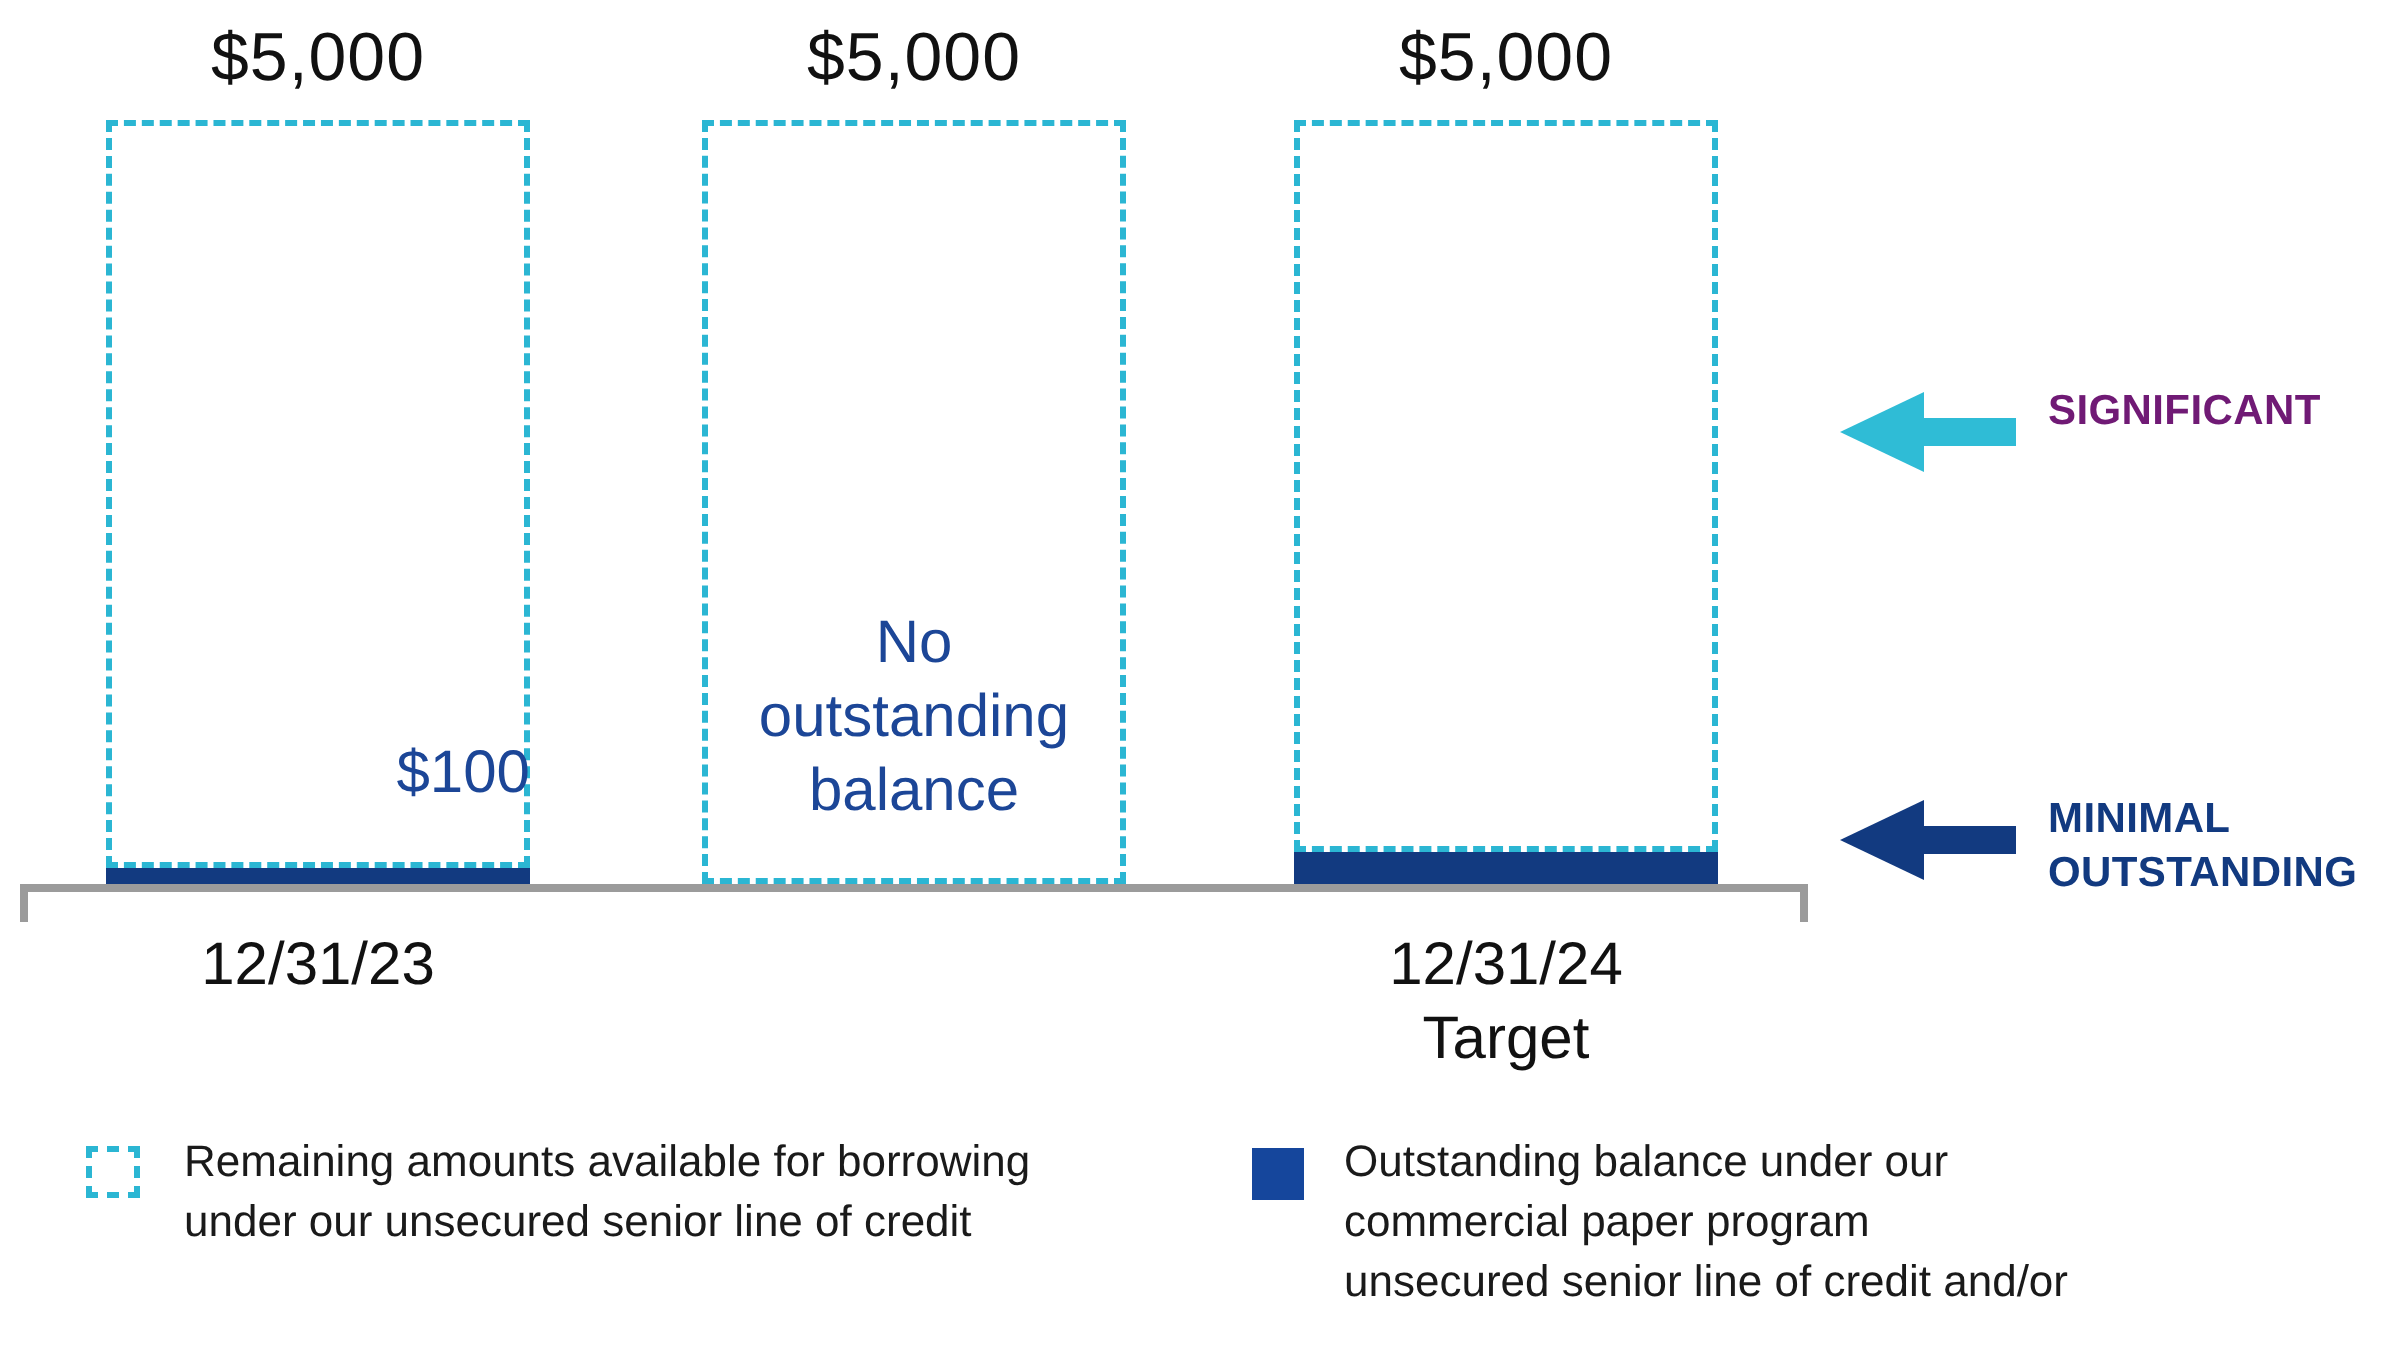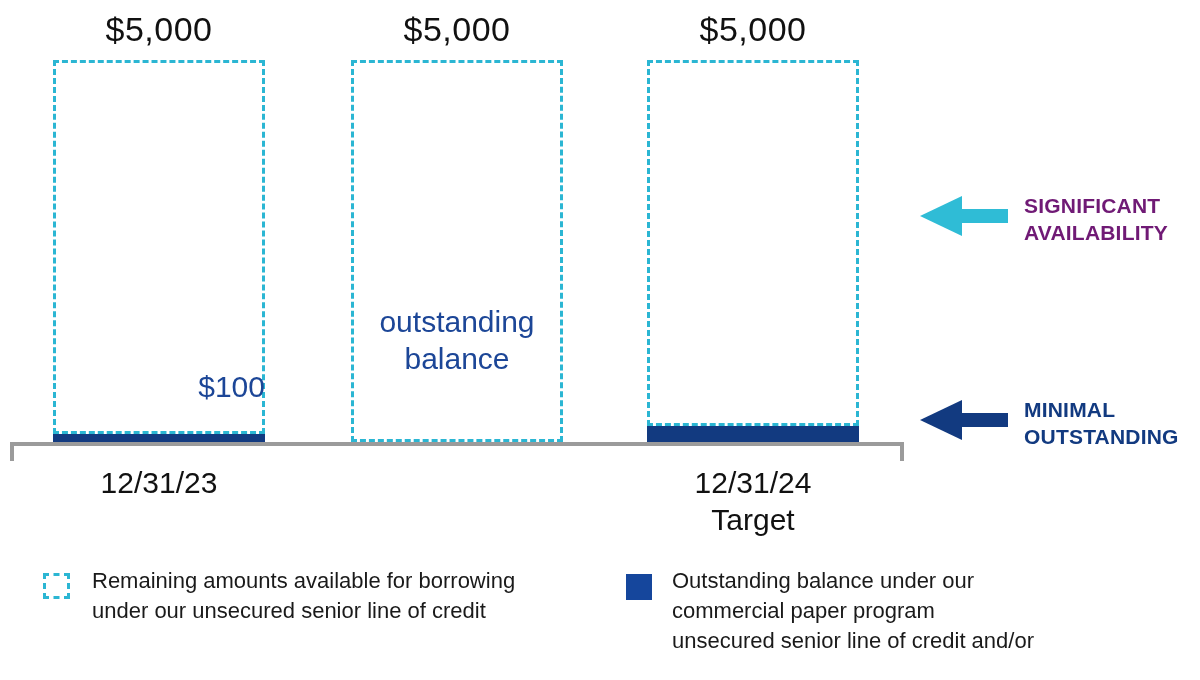--- a/index.html
+++ b/index.html
@@ -61,20 +61,21 @@
   <div class="abs cap-label" style="left:647px">$5,000</div>
 
   <div class="abs avail-box box1"></div>
   <div class="abs avail-box box2"></div>
   <div class="abs avail-box box3"></div>
 
   <div class="abs bal-label bal1">
     <div>$100</div>
   </div>
   <div class="abs bal-label bal2">
+    <div>No</div>
     <div>outstanding</div>
     <div>balance</div>
   </div>
 
   <div class="abs out-bar bar1" style="height: 8px;"></div>
   <div class="abs out-bar bar3" style="height: 16px;"></div>
 
   <div class="abs axis"></div>
 
   <div class="abs date-label d1">
@@ -84,21 +85,20 @@
     <div>12/31/24</div>
     <div>Target</div>
   </div>
 
   <div class="abs arrow arrow-cyan">
     <div class="head"></div>
     <div class="shaft"></div>
   </div>
   <div class="abs anno anno-cyan">
     <div>SIGNIFICANT</div>
-    <div>AVAILABILITY</div>
   </div>
 
   <div class="abs arrow arrow-navy">
     <div class="head"></div>
     <div class="shaft"></div>
   </div>
   <div class="abs anno anno-navy">
     <div>MINIMAL</div>
     <div>OUTSTANDING</div>
   </div>

